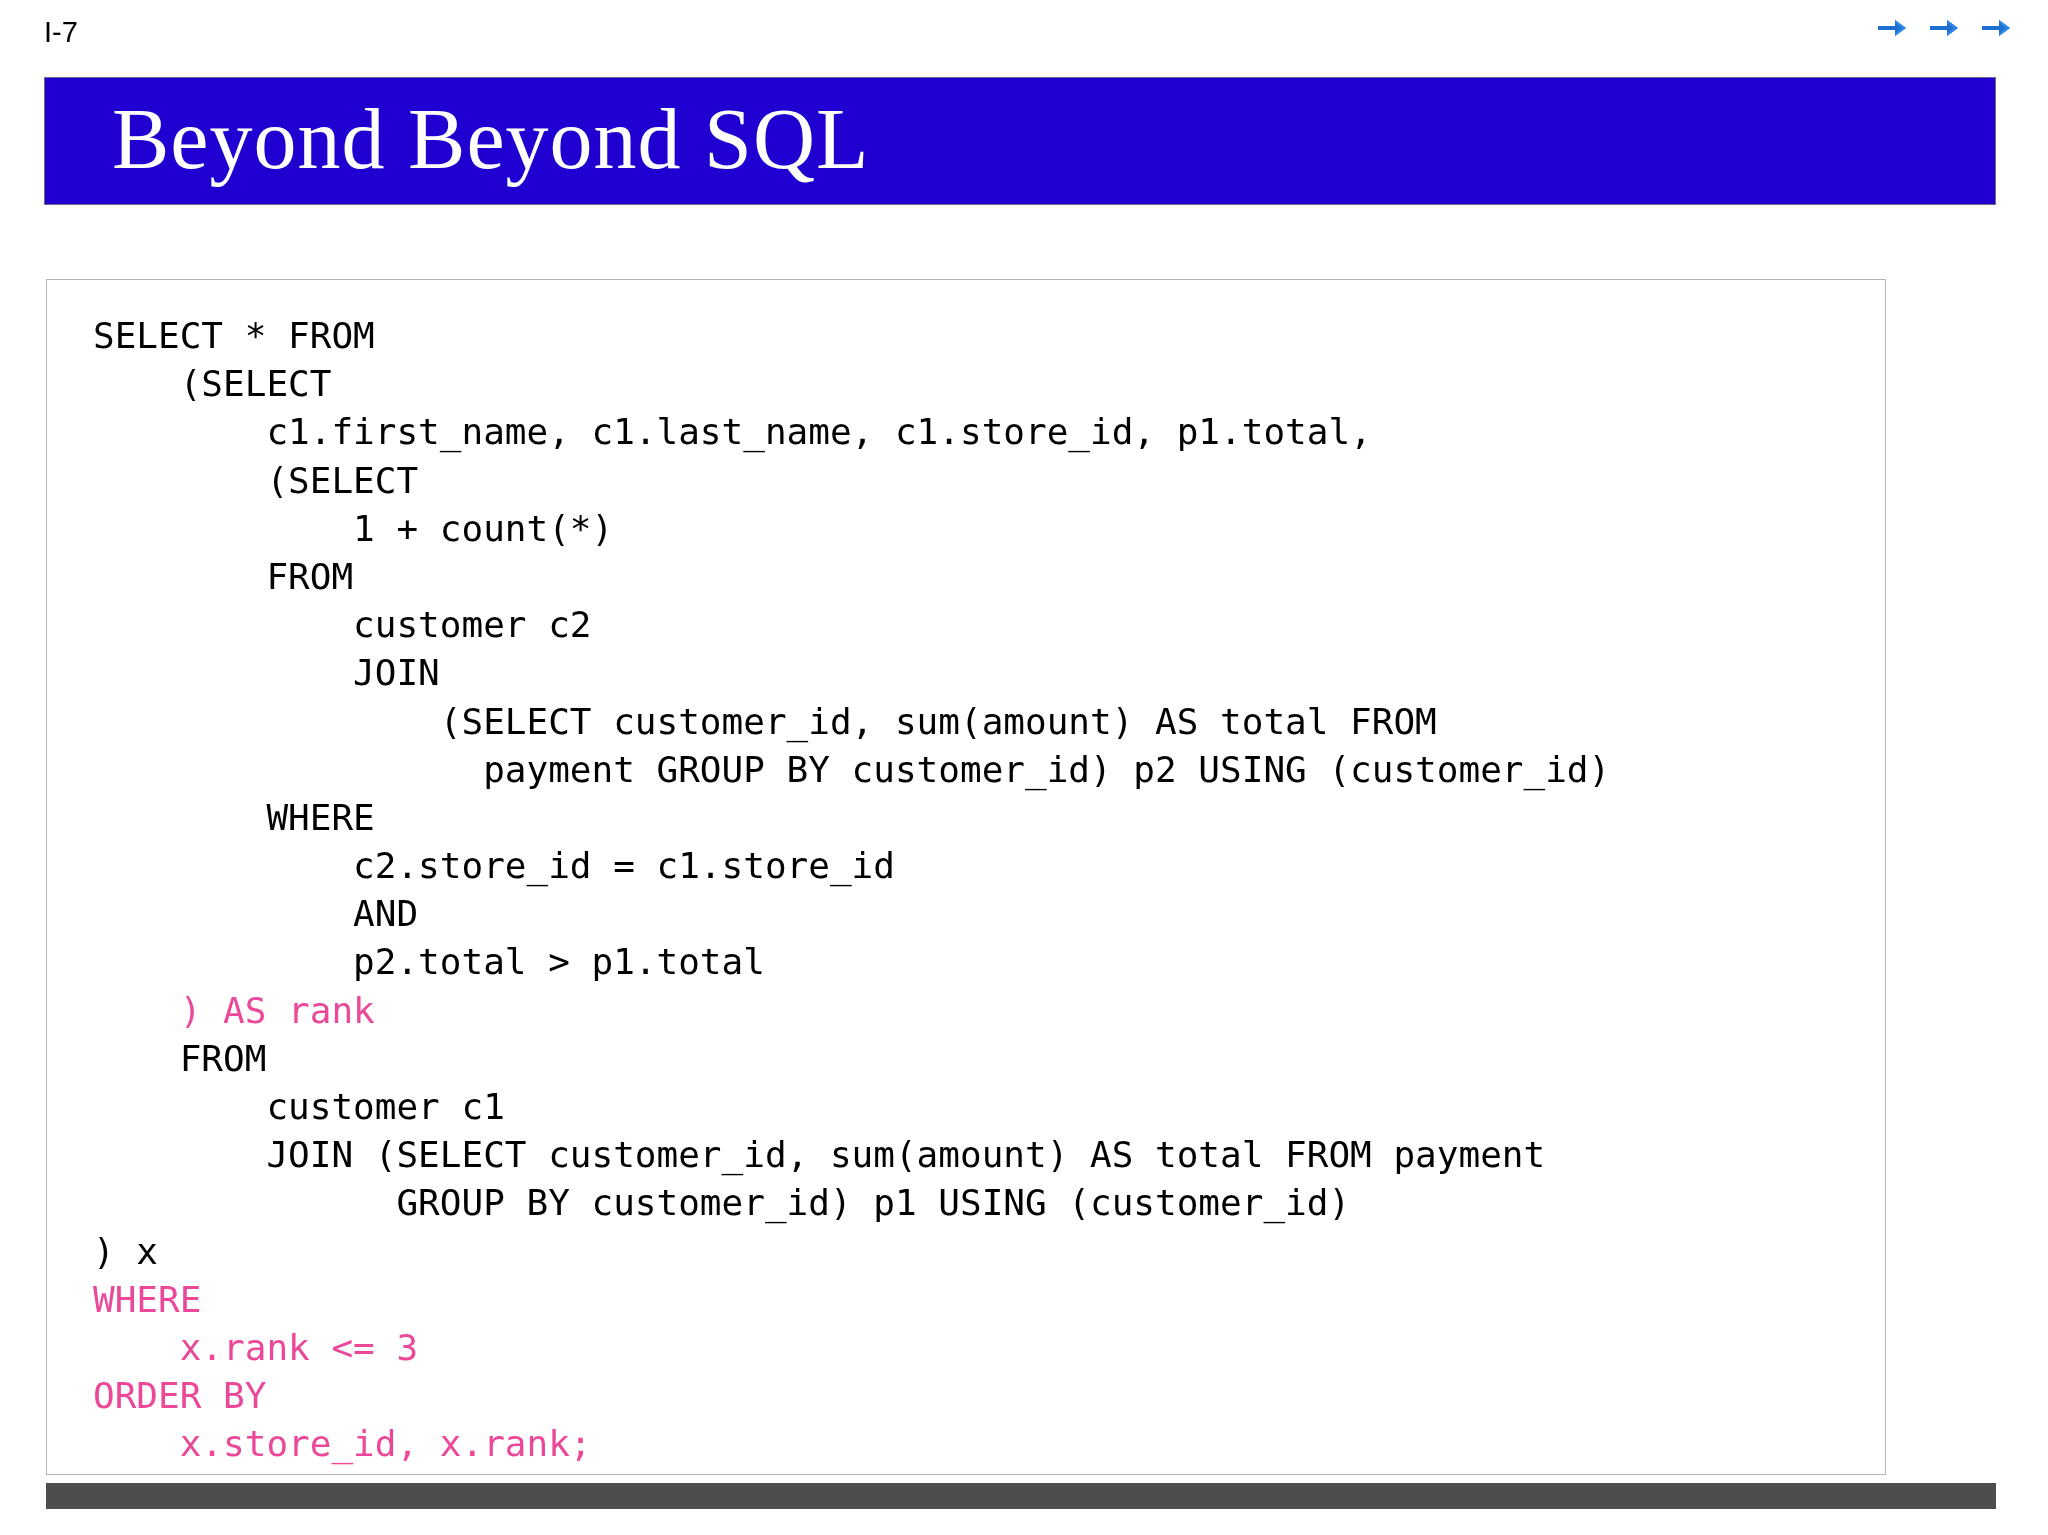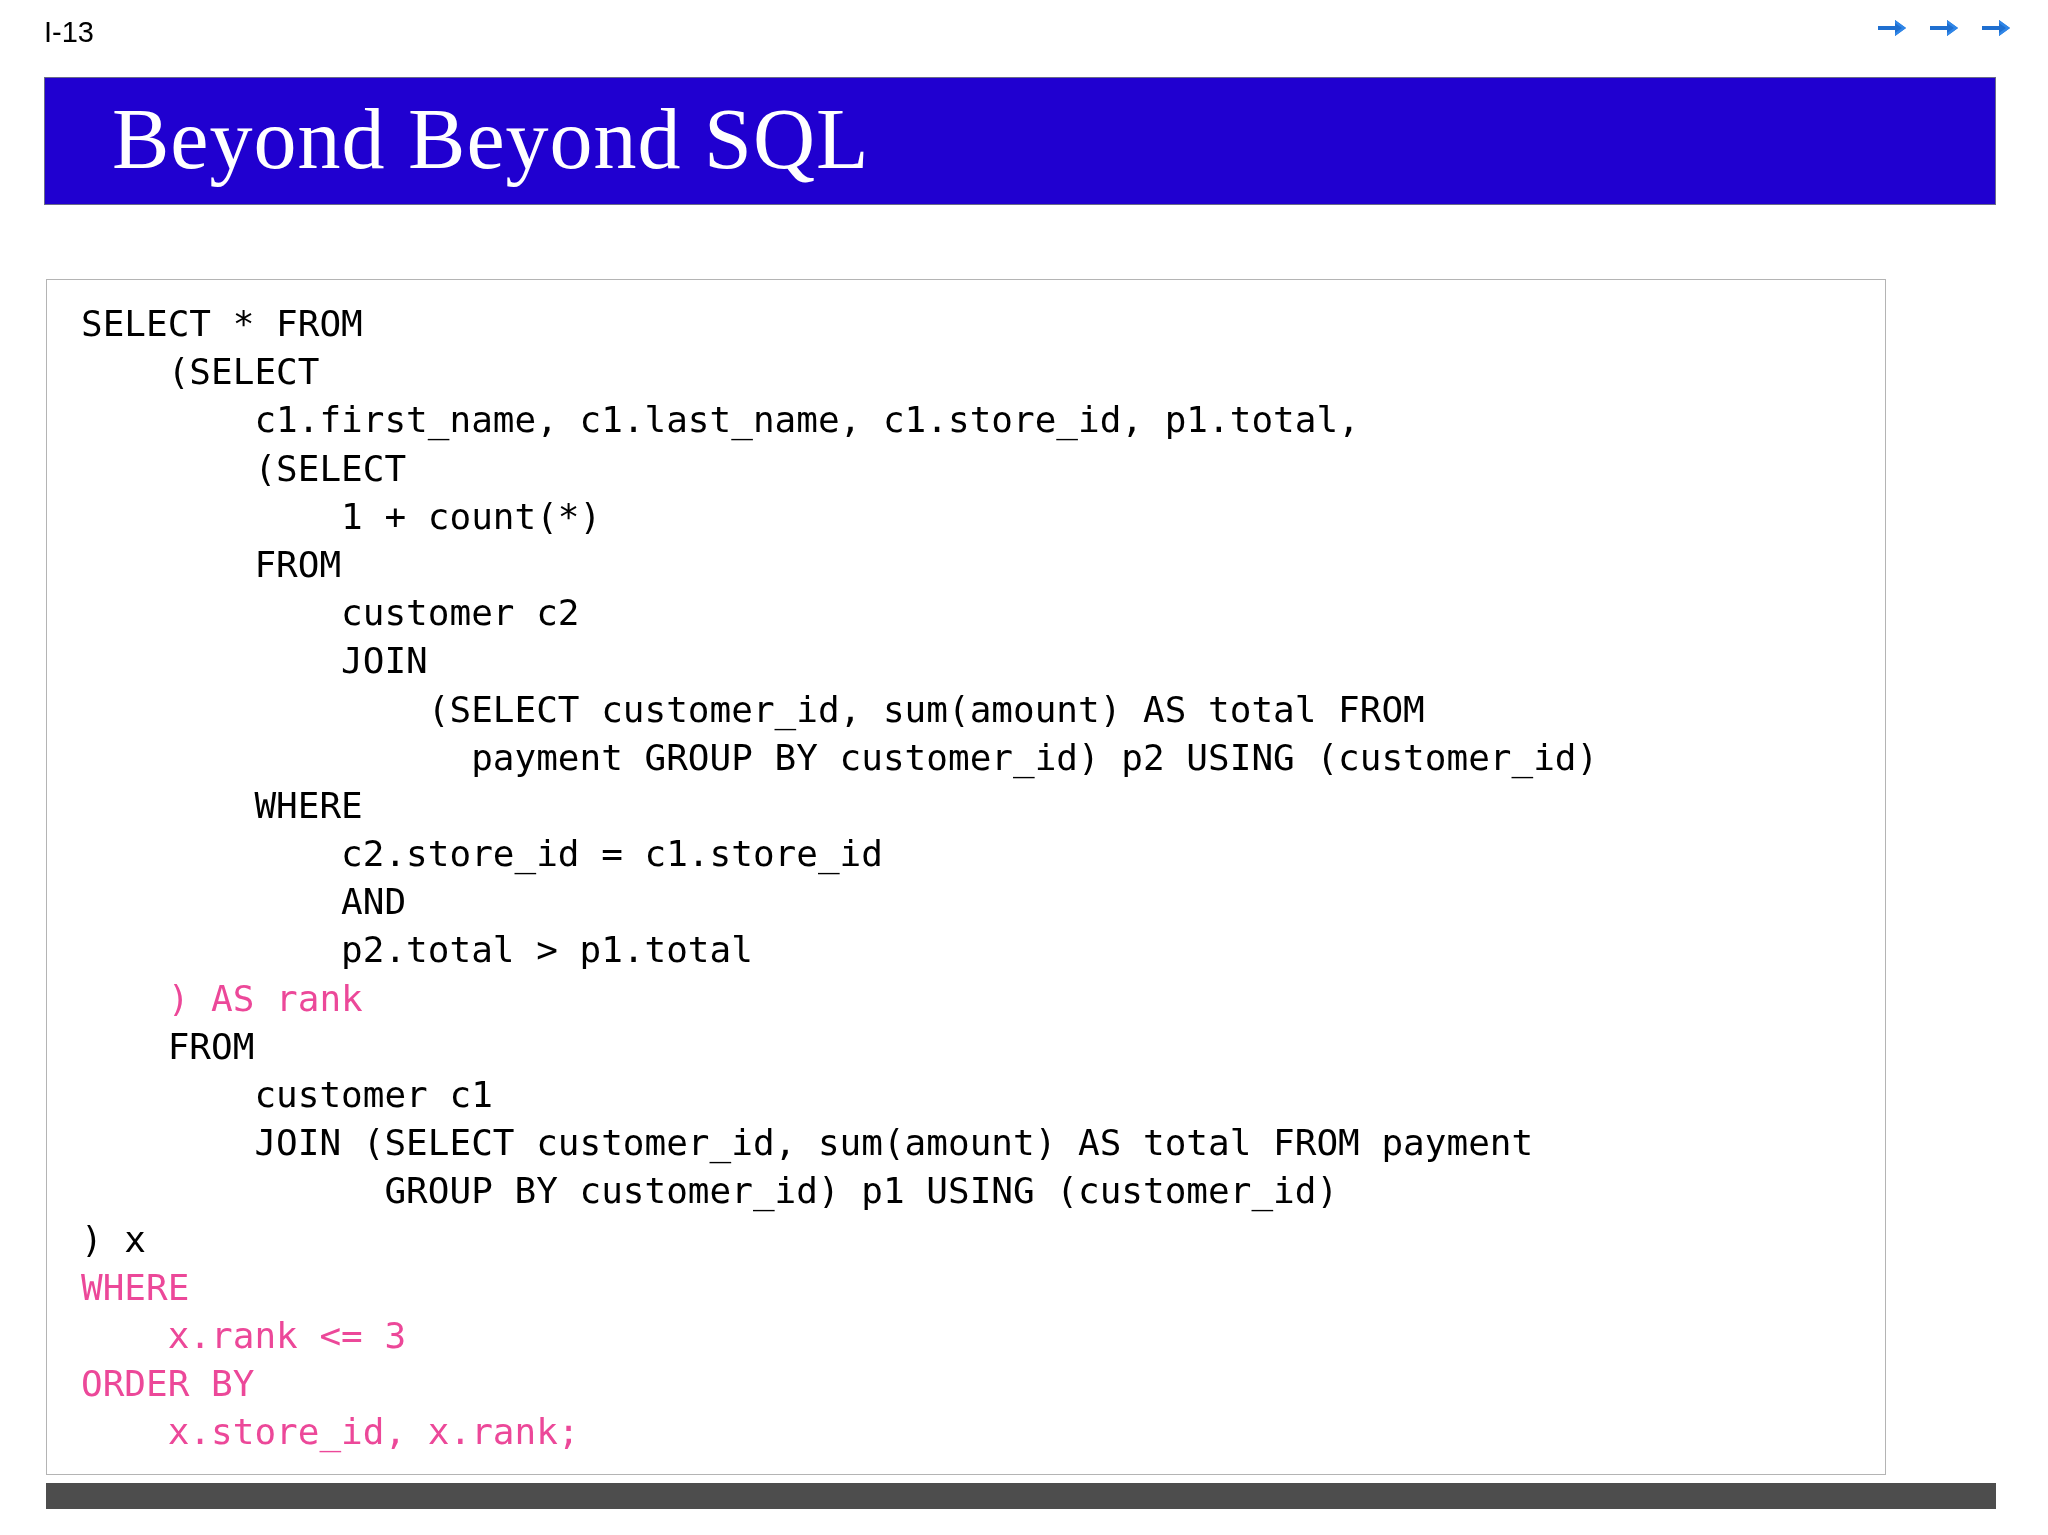--- a/index.html
+++ b/index.html
@@ -80,21 +80,21 @@
     height: 1196px;
     background: #ffffff;
     border: 1px solid #b4b4b4;
     box-sizing: border-box;
     overflow: hidden;
   }
   .code-pre {
     position: absolute;
     left: 30px;
     top: 16px;
-    margin: 4px;
+    margin: 16px;
     padding: 0;
     font-family: "DejaVu Sans Mono", "Liberation Mono", monospace;
     font-size: 36px;
     line-height: 48.2px;
     color: #000000;
     white-space: pre;
     letter-spacing: 0px;
   }
   .code-line { display: block; height: 48.2px; }
   .kw-red { color: #ec4899; }
@@ -106,21 +106,21 @@
     top: 1483px;
     width: 1950px;
     height: 26px;
     background: #4d4d4d;
   }
 </style>
 </head>
 <body>
 
 <div class="topbar">
-  <div class="slide-number">I-13</div>
+  <div class="slide-number">I-7</div>
 
   <div class="nav-icons">
     <span class="nav-arrow">
       <svg width="30" height="22" viewBox="0 0 30 22" xmlns="http://www.w3.org/2000/svg">
         <path d="M0 9 h17 v-6 l11 8 -11 8 v-6 h-17 z" fill="#1f6fd0"></path>
         <path d="M17 3 l11 8 -11 8 v-3 l7 -5 -7 -5 z" fill="#2f86e8"></path>
       </svg>
     </span>
     <span class="nav-arrow">
       <svg width="30" height="22" viewBox="0 0 30 22" xmlns="http://www.w3.org/2000/svg">

